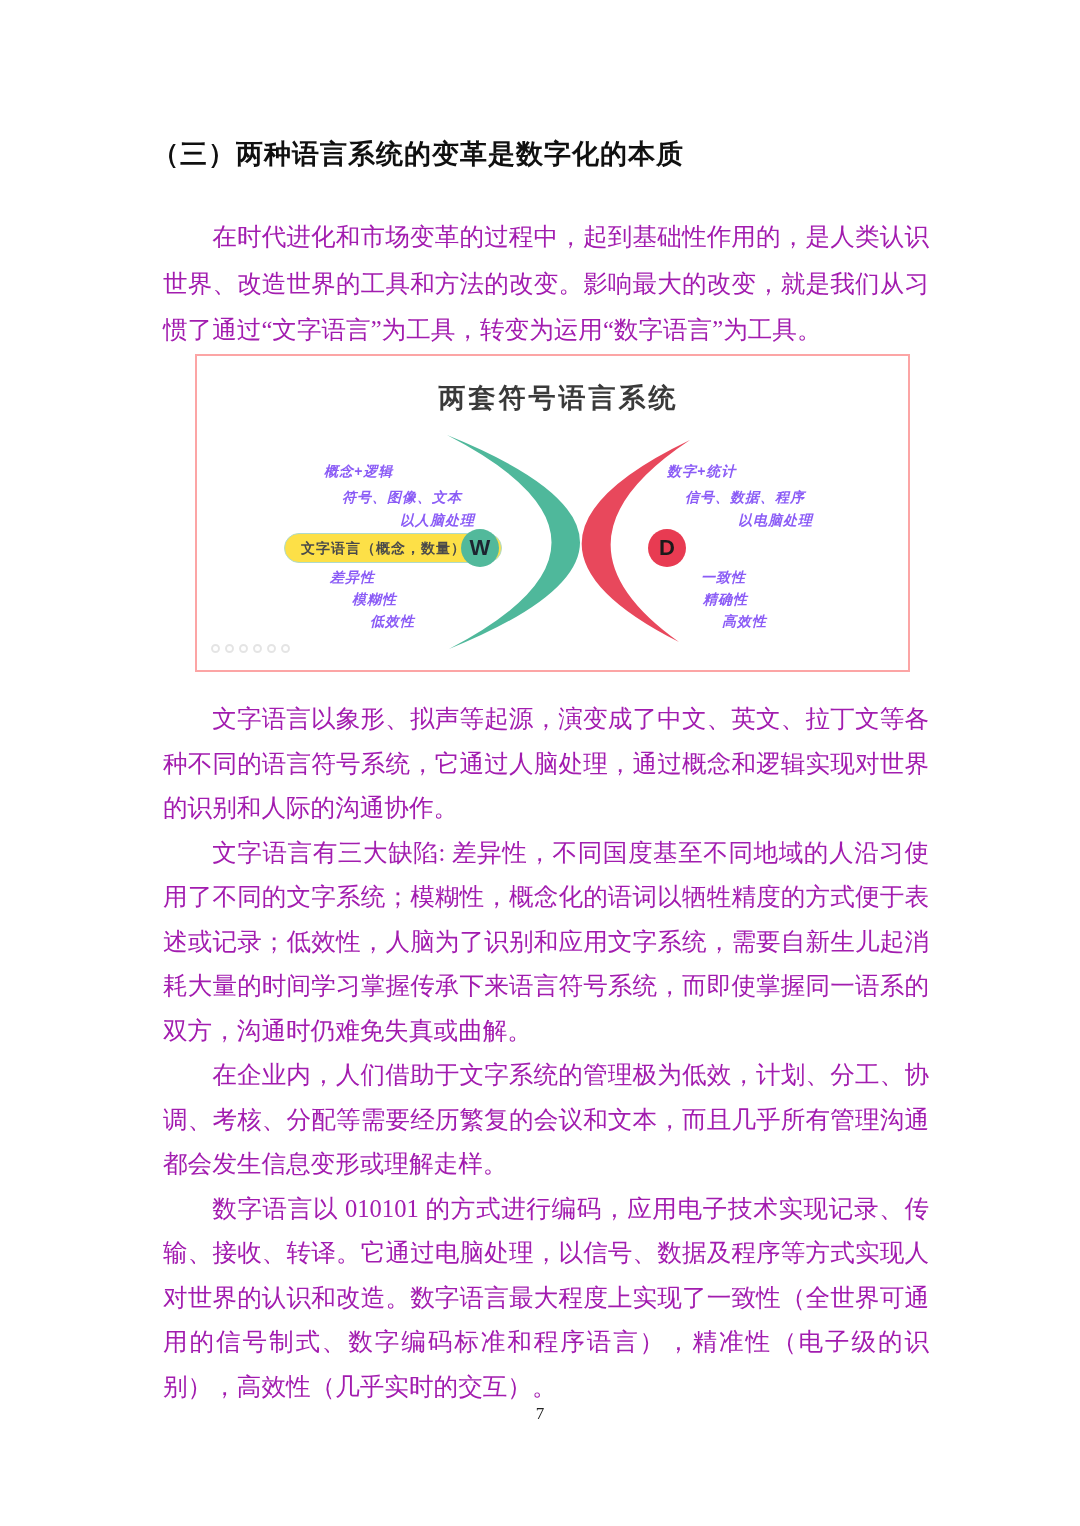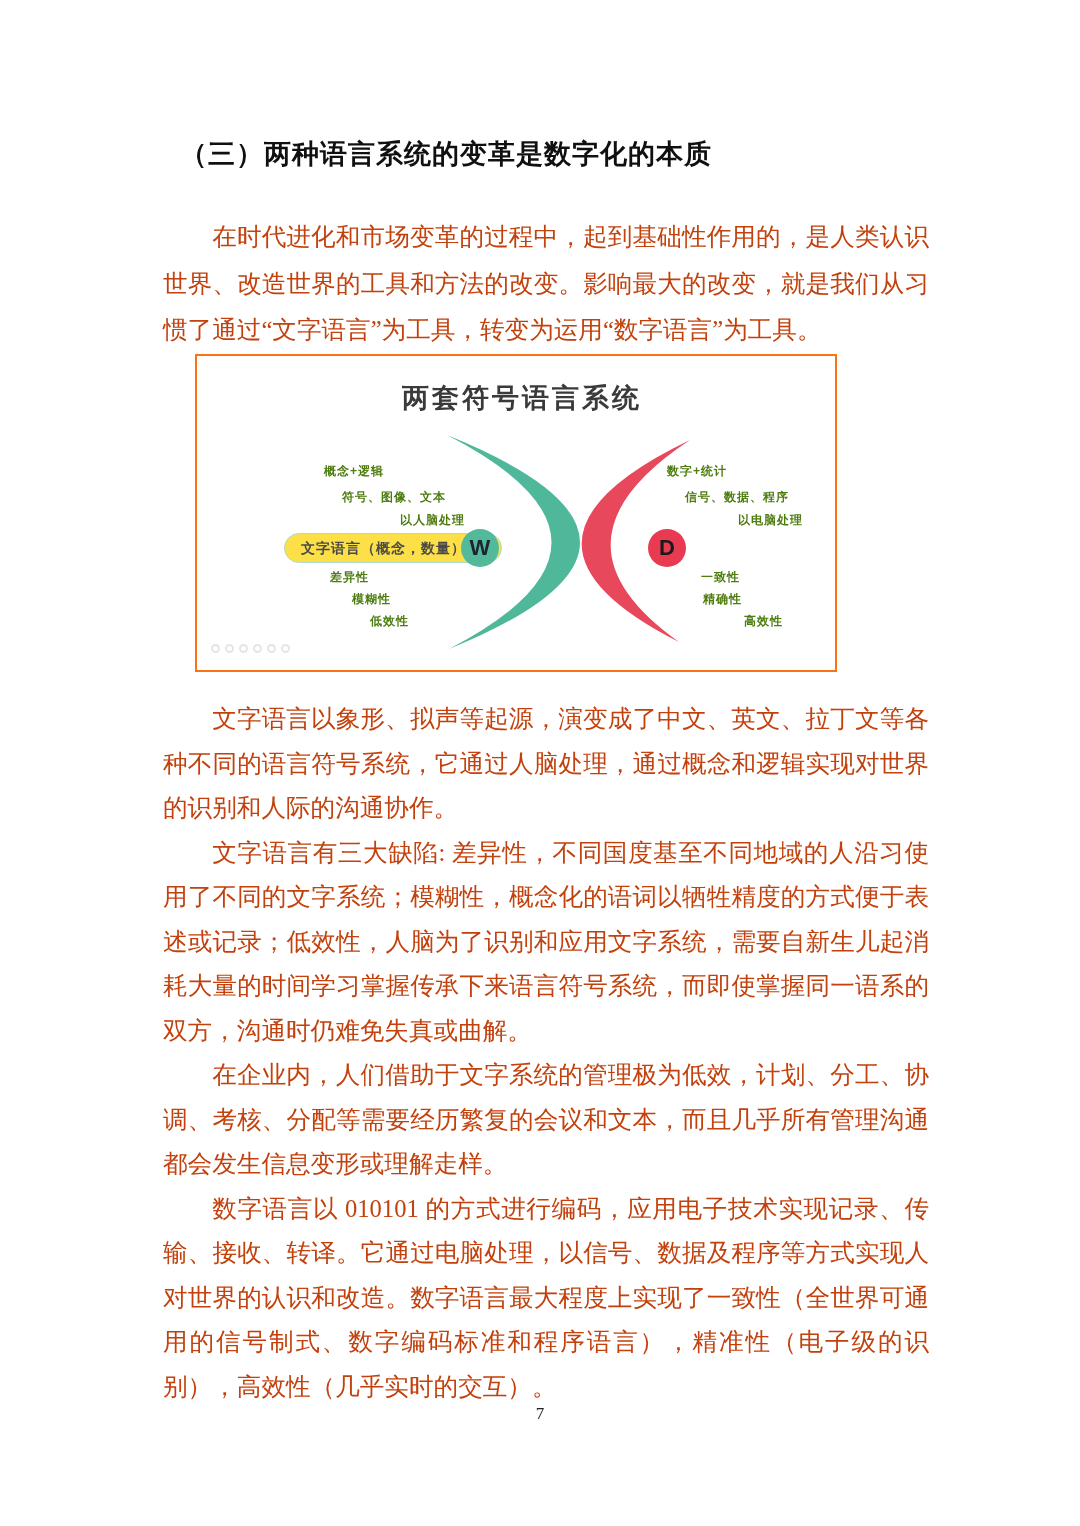--- a/index.html
+++ b/index.html
@@ -8,50 +8,49 @@
     width: 1080px; height: 1526px;
     position: relative;
     font-family: "Liberation Serif", "DejaVu Serif", serif;
     color: #141414;
     overflow: hidden;
   }
   .heading {
     position: absolute; left: 152px; top: 136px; width: 800px;
     font-size: 27px; font-weight: 700; letter-spacing: 1px;
     color: #101010;
-    margin-left: 28px;
   }
   .bodytext {
     position: absolute; left: 163px; width: 766px;
-    font-size: 24.6px; font-weight: 500; color: #c2410c;
+    font-size: 24.6px; font-weight: 500; color: #a21caf;
     text-align: justify;
   }
   .bodytext p { text-indent: 2em; margin: 0; }
   #para-block-1 { top: 214px; line-height: 46.5px; }
   #para-block-2 { top: 697px; line-height: 44.5px; }
 
   
   .figure {
     position: absolute; left: 195px; top: 354px;
-    width: 642px; height: 318px;
+    width: 715px; height: 318px;
     background: #ffffff;
-    border: 2px solid #f97316;
+    border: 2px solid #fca5a5;
     font-family: "Liberation Sans", "DejaVu Sans", sans-serif;
   }
   .fig-title {
     position: absolute; top: 24px; left: 0; width: 100%;
     text-align: center;
     font-size: 27px; font-weight: 600; letter-spacing: 3px;
     color: #3a3a3a; text-indent: 12px;
   }
   .fig-svg { position: absolute; left: 0; top: 0; width: 715px; height: 318px; }
   .lbl {
     position: absolute;
-    font-size: 12px; font-weight: 600; color: #4d7c0f;
-    letter-spacing: 1px; white-space: nowrap; line-height: 14px;
+    font-size: 14px; font-weight: 600; color: #8b5cf6;
+    letter-spacing: 1px; white-space: nowrap; line-height: 14px; font-style: italic;
   }
   .pill {
     position: absolute; top: 177px; height: 30px;
     border-radius: 15px; background: #fde047;
     font-size: 14px; font-weight: 600; color: #4a4a4a;
     line-height: 28px; white-space: nowrap; letter-spacing: 1px;
   }
   .pill-left  { left: 87px;  width: 218px; border: 1px solid #aedacb; padding-left: 16px; }
   .pill-right { left: 448px; width: 222px; border: 1px solid #efb9c4; padding-left: 46px; }
   .badge {
@@ -101,21 +100,21 @@
   <div class="lbl" style="left:133px; top:214px;">差异性</div>
   <div class="lbl" style="left:155px; top:236px;">模糊性</div>
   <div class="lbl" style="left:173px; top:258px;">低效性</div>
 
   <div class="lbl" style="left:470px; top:108px;">数字+统计</div>
   <div class="lbl" style="left:488px; top:134px;">信号、数据、程序</div>
   <div class="lbl" style="left:535px; top:157px;margin-left:6px;">以电脑处理</div>
   <div class="badge badge-d">D</div>
   <div class="lbl" style="left:488px; top:214px;margin-left:16px;">一致性</div>
   <div class="lbl" style="left:506px; top:236px;">精确性</div>
-  <div class="lbl" style="left:547px; top:258px;">高效性</div>
+  <div class="lbl" style="left:525px; top:258px;">高效性</div>
 
   <div class="watermark">
     <span></span>
       <span></span>
       <span></span>
       <span></span>
       <span></span>
       <span></span>
   </div>
 </figure>

